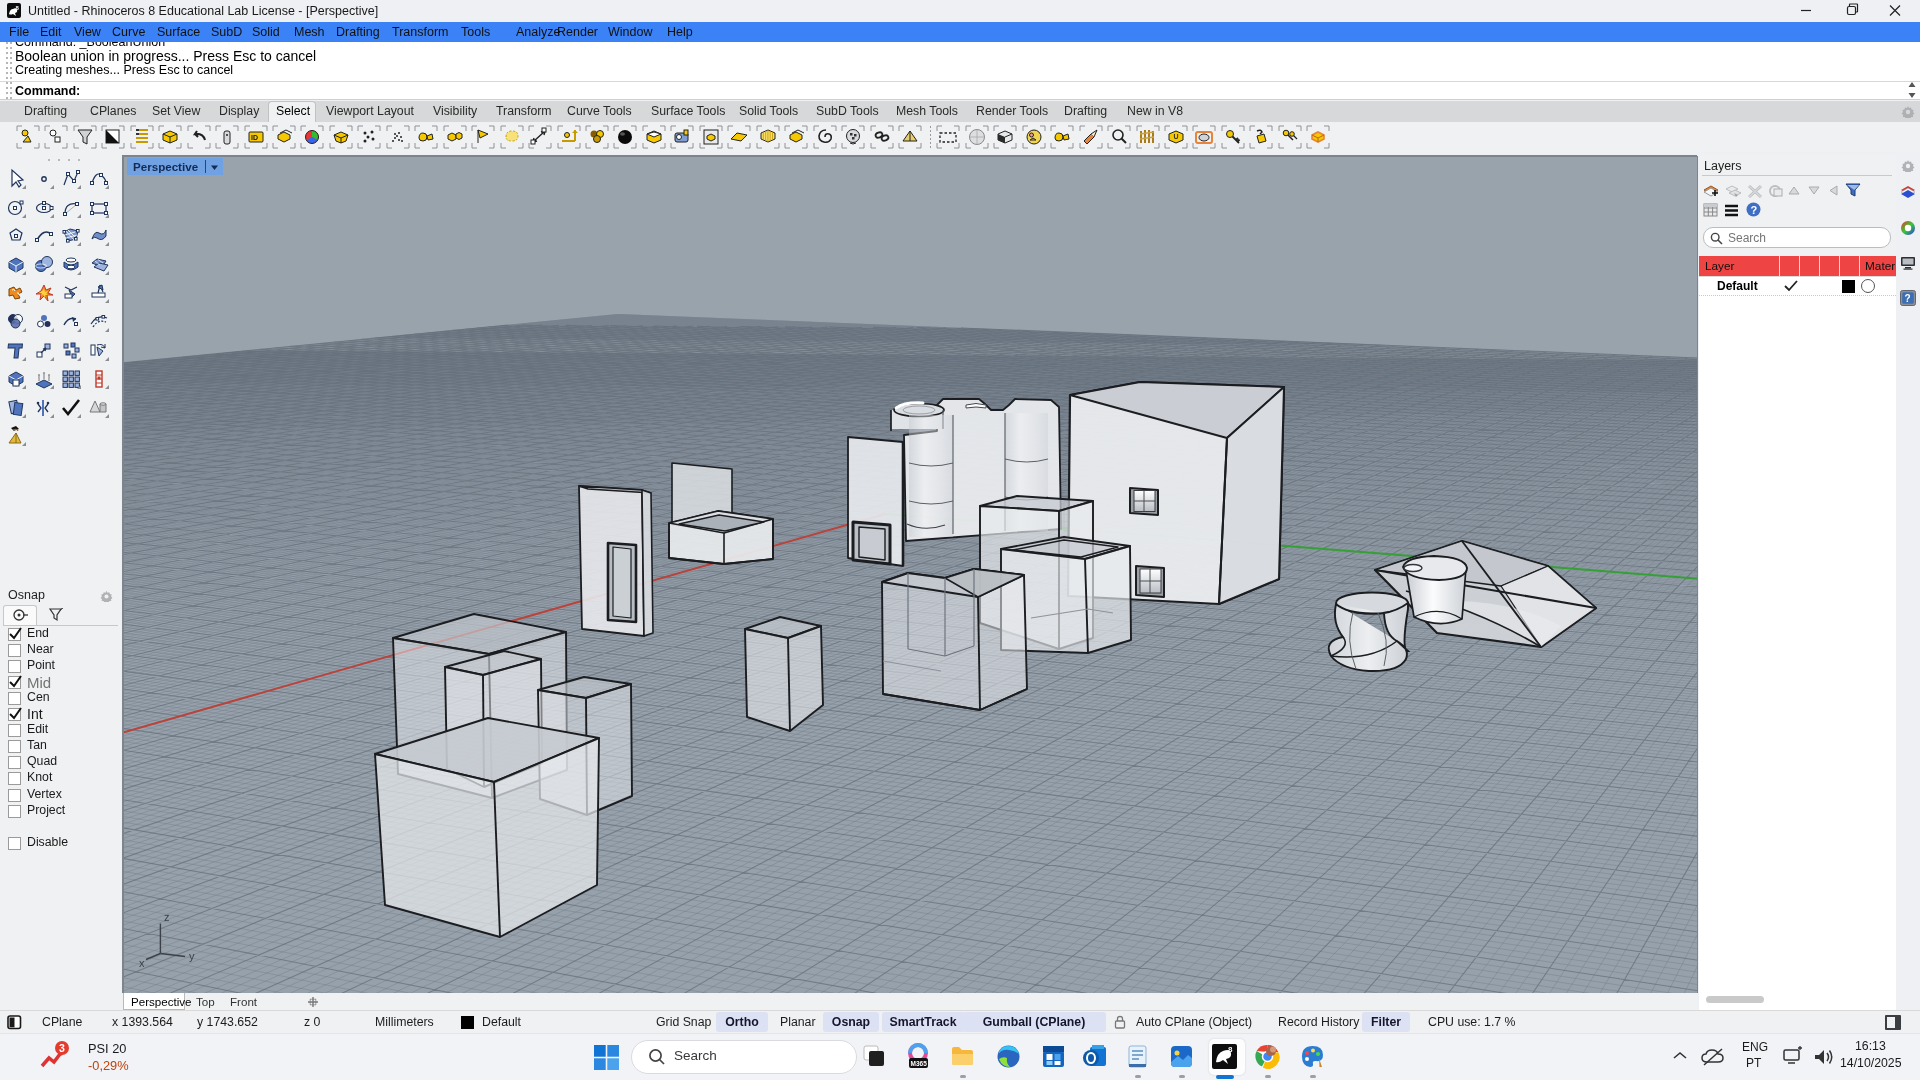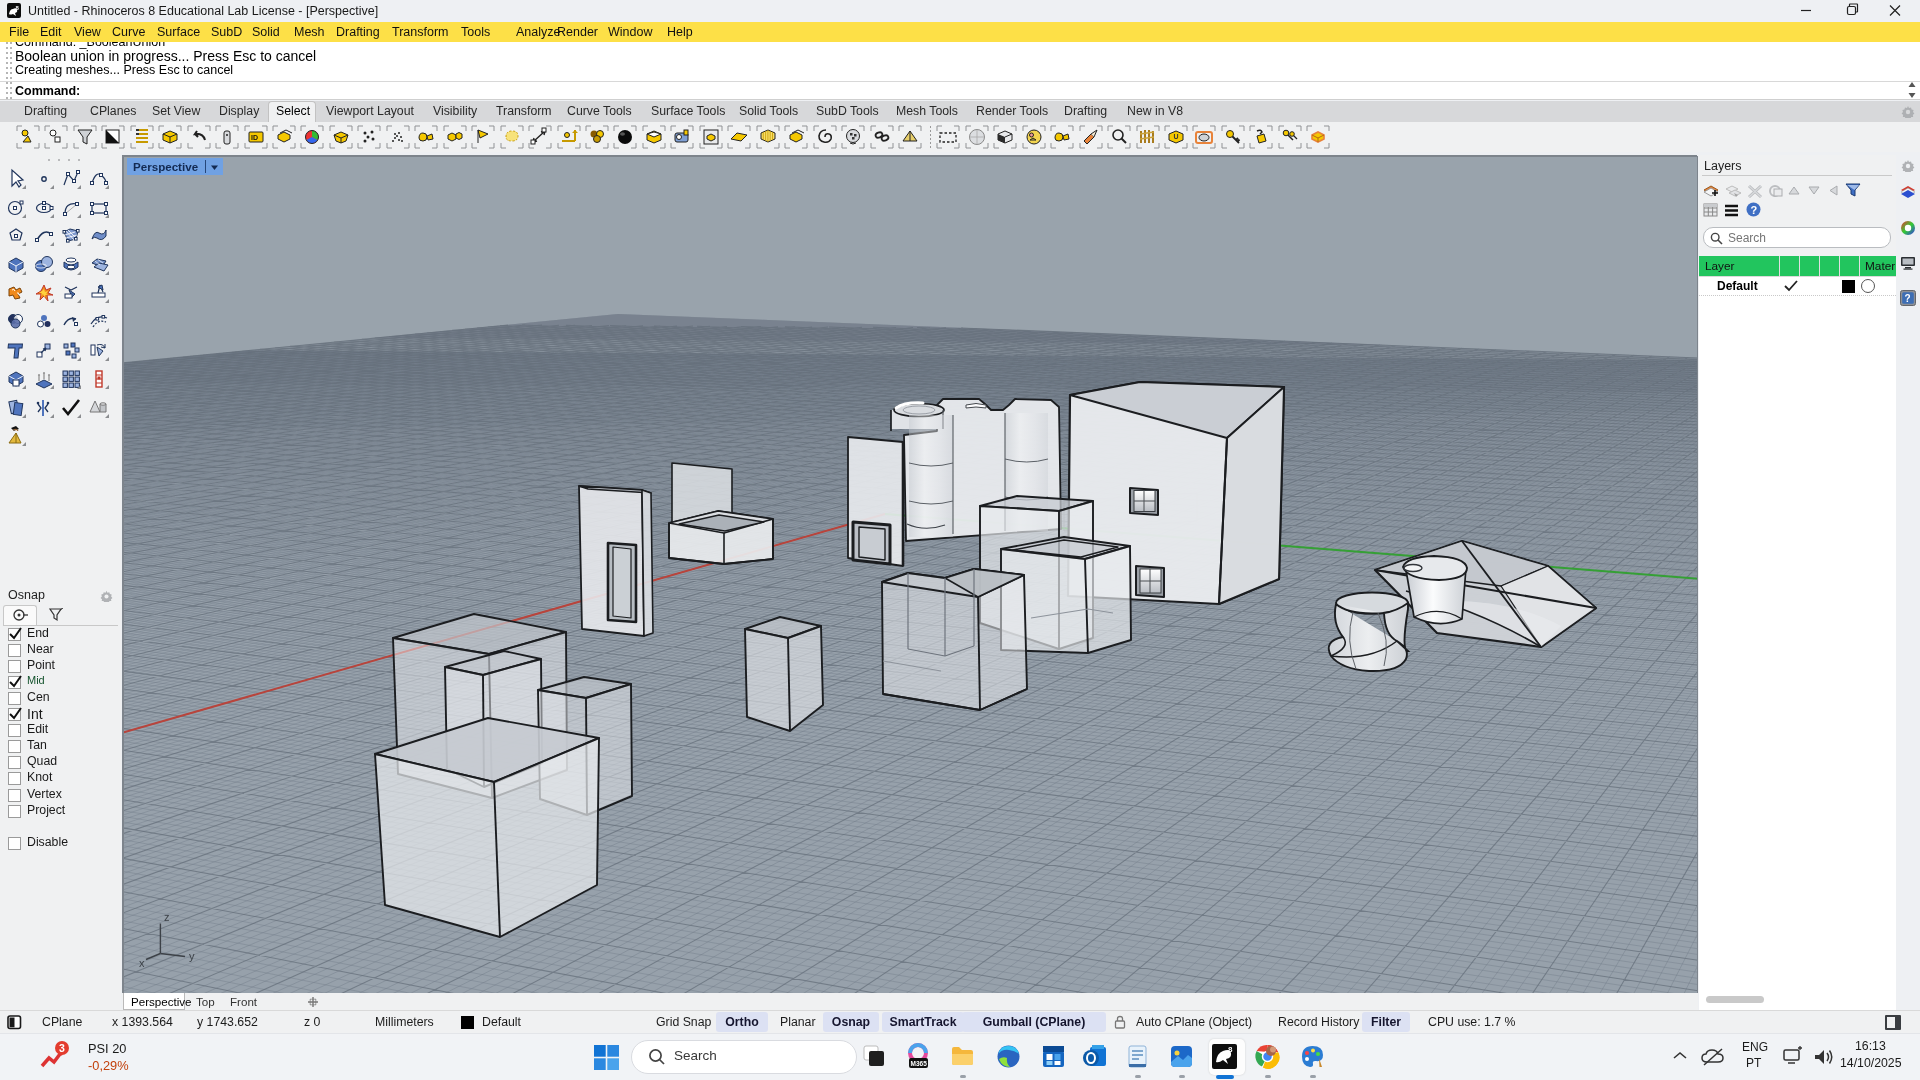--- a/index.html
+++ b/index.html
@@ -20,21 +20,21 @@
   </svg>
   <div class="tx" style="left:28px;top:4px;font-size:12.5px;color:#191919">Untitled - Rhinoceros 8 Educational Lab License - [Perspective]</div>
   <svg class="ab" style="left:1790px;top:0" width="130" height="22">
     <line x1="11" y1="10.5" x2="21" y2="10.5" stroke="#222" stroke-width="1.2"></line>
     <rect x="57.5" y="6.5" width="8" height="8" rx="1.5" fill="none" stroke="#222" stroke-width="1.2"></rect>
     <path d="M59.5,6.5 L59.5,4.5 Q59.5,4 60,4 L67,4 Q67.5,4 67.5,4.5 L67.5,11.5 Q67.5,12 67,12 L65.5,12" fill="none" stroke="#222" stroke-width="1.2"></path>
     <path d="M100,5.5 L110,15.5 M110,5.5 L100,15.5" stroke="#222" stroke-width="1.2"></path>
   </svg>
 </div>
 
-<div class="ab" style="left:0;top:22px;width:1920px;height:20px;background:#fde047;font-size:12.5px;color:#111">
+<div class="ab" style="left:0;top:22px;width:1920px;height:20px;background:#3b82f6;font-size:12.5px;color:#111">
   <span class="tx" style="left:9px;top:3px">File</span>
   <span class="tx" style="left:40px;top:3px">Edit</span>
   <span class="tx" style="left:74px;top:3px">View</span>
   <span class="tx" style="left:112px;top:3px">Curve</span>
   <span class="tx" style="left:157px;top:3px">Surface</span>
   <span class="tx" style="left:211px;top:3px">SubD</span>
   <span class="tx" style="left:252px;top:3px">Solid</span>
   <span class="tx" style="left:294px;top:3px">Mesh</span>
   <span class="tx" style="left:336px;top:3px">Drafting</span>
   <span class="tx" style="left:392px;top:3px">Transform</span>
@@ -587,21 +587,21 @@
     </svg>
 <span class="tx" style="left:27px;top:474px;font-size:12.3px;color:#1a1a1a">End</span>
 <div class="cb" style="left:8px;top:492px"></div>
 <span class="tx" style="left:27px;top:490px;font-size:12.3px;color:#1a1a1a">Near</span>
 <div class="cb" style="left:8px;top:508px"></div>
 <span class="tx" style="left:27px;top:506px;font-size:12.3px;color:#1a1a1a">Point</span>
 <div class="cb" style="left:8px;top:524px"></div>
 <svg class="ab" style="left:8px;top:522px" width="15" height="15">
       <path d="M2,8 L6,12 L13,2" fill="none" stroke="#111" stroke-width="2"></path>
     </svg>
-<span class="tx" style="left:27px;top:522px;font-size:11px;color:#14532d">Mid</span>
+<span class="tx" style="left:27px;top:522px;font-size:15px;color:#737373">Mid</span>
 <div class="cb" style="left:8px;top:540px"></div>
 <span class="tx" style="left:27px;top:538px;font-size:12.3px;color:#1a1a1a">Cen</span>
 <div class="cb" style="left:8px;top:556px"></div>
 <svg class="ab" style="left:8px;top:554px" width="15" height="15">
       <path d="M2,8 L6,12 L13,2" fill="none" stroke="#111" stroke-width="2"></path>
     </svg>
 <span class="tx" style="left:27px;top:554px;font-size:14px;color:#1a1a1a">Int</span>
 <div class="cb" style="left:8px;top:572px"></div>
 <span class="tx" style="left:27px;top:570px;font-size:12.3px;color:#1a1a1a">Edit</span>
 <div class="cb" style="left:8px;top:588px"></div>
@@ -826,21 +826,21 @@
         <text x="4.5" y="12" font-size="11" font-weight="bold" fill="#fff">?</text>
       </g>
 </svg>
   <div class="ab" style="left:4px;top:72px;width:188px;height:21px;background:#fff;border:1px solid #b9bcc0;border-radius:10px">
     <svg class="ab" style="left:6px;top:3.5px" width="13" height="13" viewBox="0 0 13 13">
         <circle cx="5.2" cy="5.2" r="3.8" fill="none" stroke="#444" stroke-width="1.4"></circle>
         <line x1="8" y1="8" x2="12" y2="12" stroke="#444" stroke-width="1.6"></line>
       </svg>
     <span class="tx" style="left:24px;top:3px;font-size:12px;color:#757575">Search</span>
   </div>
-  <div class="ab" style="left:0;top:101px;width:214px;height:21px;background:#22c55e;border-bottom:1px solid #dadada">
+  <div class="ab" style="left:0;top:101px;width:214px;height:21px;background:#ef4444;border-bottom:1px solid #dadada">
     <span class="tx" style="left:6px;top:3px;font-size:11.8px;color:#111">Layer</span>
     <span class="tx" style="left:166px;top:3px;font-size:11.8px;color:#111">Mater</span>
     <div class="ab" style="left:80px;top:0;width:1px;height:21px;background:#e0e0e0"></div>
     <div class="ab" style="left:100px;top:0;width:1px;height:21px;background:#e0e0e0"></div>
     <div class="ab" style="left:120px;top:0;width:1px;height:21px;background:#e0e0e0"></div>
     <div class="ab" style="left:140px;top:0;width:1px;height:21px;background:#e0e0e0"></div>
     <div class="ab" style="left:160px;top:0;width:1px;height:21px;background:#e0e0e0"></div>
   </div>
   <div class="ab" style="left:0;top:122px;width:197px;height:19px;background:#fff;border-bottom:1px dotted #c9c9c9">
     <span class="tx" style="left:18px;top:2px;font-size:12px;font-weight:bold;color:#000">Default</span>

